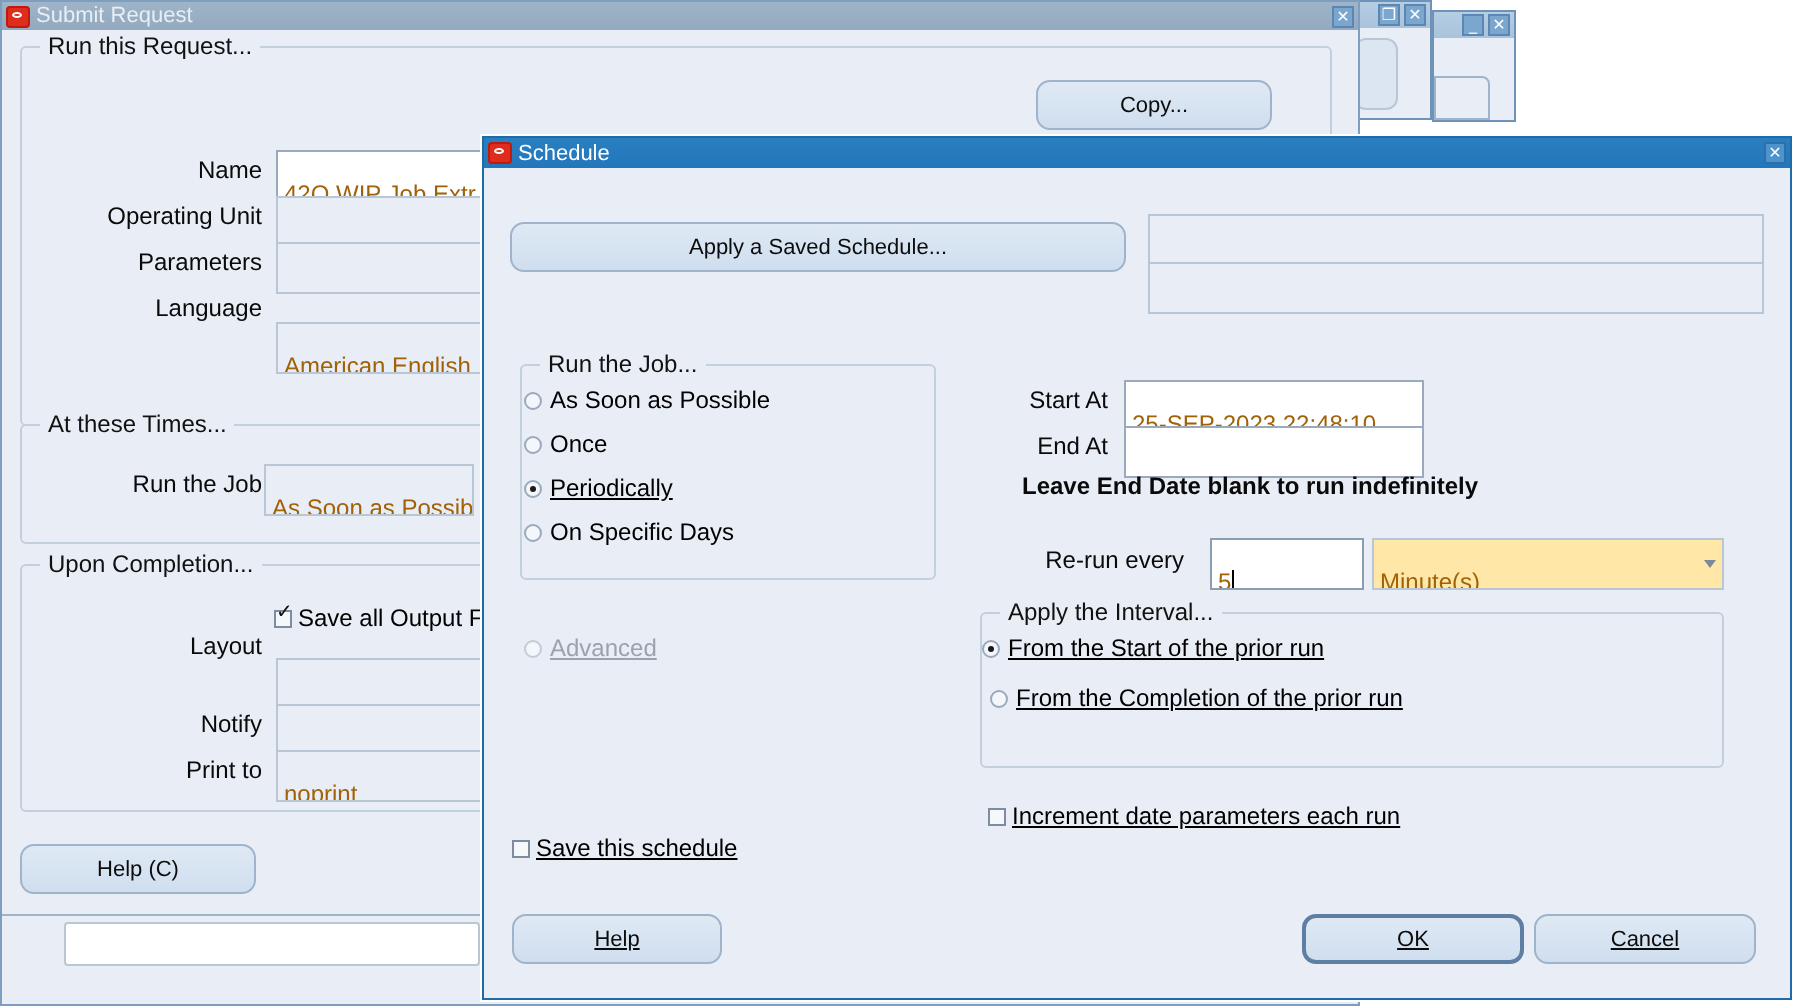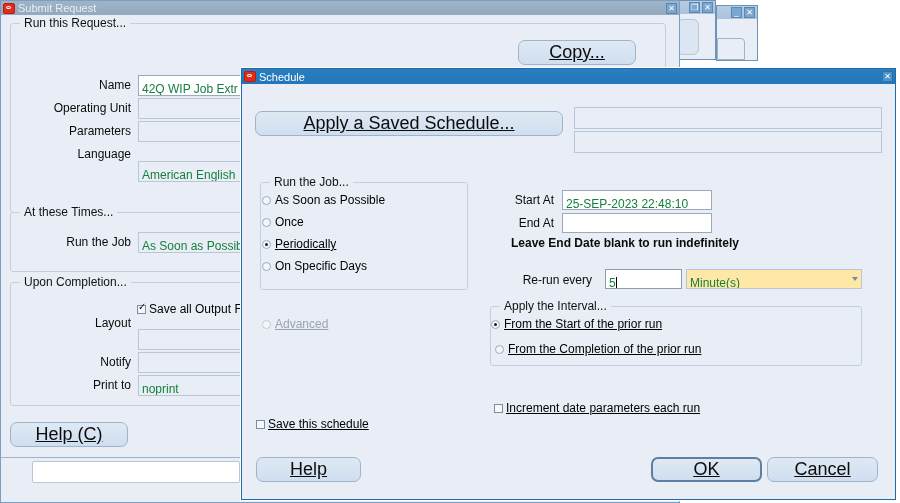--- a/index.html
+++ b/index.html
@@ -59,46 +59,45 @@
 
   .lbl { position: absolute; font-size: 12px; color: #0a0a0a; white-space: nowrap; }
   .lbl.right { text-align: right; }
   .lbl.bold  { font-weight: bold; }
 
   
   .field {
     position: absolute; box-sizing: border-box;
     border: 1px solid #b9c6d6;
     background: #e9eef6;
-    font-size: 12px; color: #15803d;
-    padding: 4px 3px; line-height: 19px;
+    font-size: 12px; color: #a16207;
+    padding: 12px 3px; line-height: 19px;
     white-space: nowrap; overflow: hidden;
   }
   .field.white { background: #ffffff; border: 1px solid #9aa9bb; }
   .field.yellow { background: #ffe7a8; border: 1px solid #b9c6d6; }
   .field.entry  { background: #ffffff; border: 1px solid #8d9db0; }
 
   .caret { display:inline-block; width:1px; height:12px; background:#000;
            vertical-align:-2px; margin-left:0px; }
 
   .dropdown-arrow {
     position: absolute; right: 3px; top: 50%; transform: translateY(-50%);
     width: 0; height: 0; border-left: 3px solid transparent;
     border-right: 3px solid transparent; border-top: 4px solid #7a8a9c;
   }
 
   
   .btn {
     position: absolute; box-sizing: border-box;
     background: linear-gradient(#dfe9f4,#cfdeef);
     border: 1px solid #9fb4cb; border-radius: 7px;
-    font-size: 18px; color: #0c0c0c;
+    font-size: 11px; color: #0c0c0c;
     display: flex; align-items: center; justify-content: center;
     white-space: nowrap;
-    text-decoration: underline;
   }
   .btn.default { border: 2px solid #5d7fa3; }
 
   
   .radio-row { position: absolute; display: flex; align-items: center; font-size: 12px; white-space: nowrap; }
   .rdo {
     width: 9px; height: 9px; border-radius: 50%;
     border: 1px solid #9aa9bb; background: #f3f6fa;
     margin-right: 4px; flex: 0 0 auto; position: relative; box-sizing: border-box;
   }
@@ -172,21 +171,21 @@
     <div class="lbl right" style="left:20px; top:123px; width:110px;">Parameters</div>
     <div class="field" style="left:137px; top:120px; width:105px; height:21px;"></div>
 
     <div class="lbl right" style="left:20px; top:146px; width:110px;">Language</div>
     <div class="field" style="left:137px; top:143px; width:105px; height:21px;margin-top:17px;">American English</div>
 
     <div class="group" style="left:9px; top:211px; width:656px; height:60px;">
       <div class="glabel">At these Times...</div>
     </div>
     <div class="lbl right" style="left:20px; top:234px; width:110px;">Run the Job</div>
-    <div class="field" style="left:137px; top:231px; width:105px; height:21px;">As Soon as Possib</div>
+    <div class="field" style="left:131px; top:231px; width:105px; height:21px;">As Soon as Possib</div>
 
     <div class="group" style="left:9px; top:281px; width:656px; height:124px;">
       <div class="glabel">Upon Completion...</div>
     </div>
 
     <div class="radio-row" style="left:136px; top:301px;">
       <span class="chk on"></span>
       <span>Save all Output F</span>
     </div>
 
@@ -258,21 +257,21 @@
 
     <div class="lbl right" style="left:240px; top:204px; width:110px;">Re-run every</div>
     <div class="field entry" style="left:363px; top:200px; width:77px; height:20px;">
       <span>5</span><span class="caret"></span>
     </div>
     <div class="field yellow" style="left:444px; top:200px; width:176px; height:20px;">
       <span>Minute(s)</span>
       <span class="dropdown-arrow"></span>
     </div>
 
-    <div class="group" style="left:248px; top:237px; width:372px; height:60px;">
+    <div class="group" style="left:248px; top:237px; width:372px; height:78px;">
       <div class="glabel">Apply the Interval...</div>
     </div>
     <div class="radio-row" style="left:249px; top:248px;">
       <span class="rdo on"></span>
       <span class="u">From the Start of the prior run</span>
     </div>
     <div class="radio-row" style="left:253px; top:273px;">
       <span class="rdo"></span>
       <span class="u">From the Completion of the prior run</span>
     </div>

